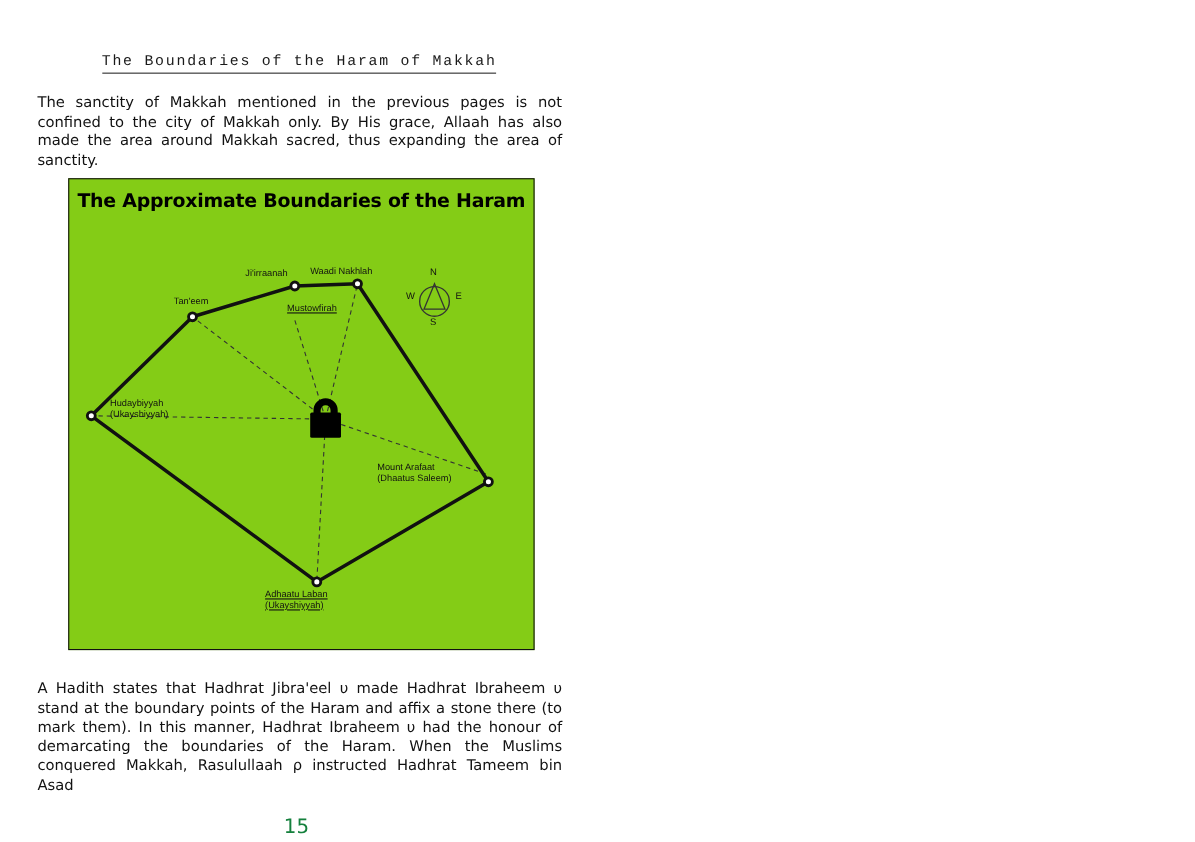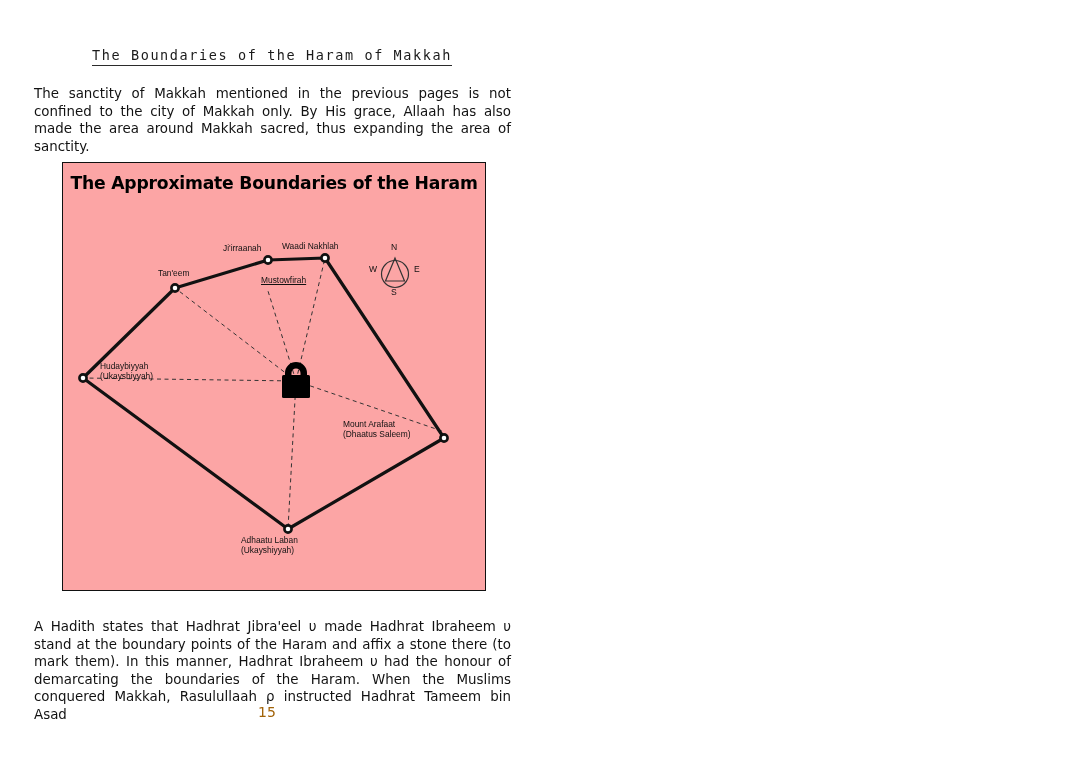--- a/index.html
+++ b/index.html
@@ -37,20 +37,21 @@
     text-align: center;
     font-family: "DejaVu Sans Mono", monospace;
     font-size: 13.5px;
     letter-spacing: 1.6px;
     color: #1a1a1a;
   }
   .chapter-title span.t {
     border-bottom: 1px solid #2b2b2b;
     padding-bottom: 2px;
     display: inline-block;
+    font-family: Liberation Mono, monospace;
   }
   .body-par {
     font-size: 13.4px;
     line-height: 17.6px;
     text-align: justify;
     color: #121212;
   }
   .intro-par {
     position: absolute;
     left: 34px;
@@ -58,34 +59,35 @@
     width: 477px;
   }
   .hadith-par {
     position: absolute;
     left: 34px;
     top: 618px;
     width: 477px;
   }
   .page-num {
     position: absolute;
-    font-size: 14px;
-    color: #a16207;
+    font-size: 18px;
+    color: #15803d;
+    margin-top: 37px;
   }
   .page-num-left  { left: 258px; top: 704px; }
 
   
   .figure {
     position: absolute;
     left: 62px;
     top: 162px;
     width: 424px;
     height: 429px;
     border: 1.6px solid #111;
-    background: #fca5a5;
+    background: #84cc16;
     box-sizing: border-box;
   }
   .figure-title {
     position: absolute;
     left: 0;
     top: 10px;
     width: 100%;
     text-align: center;
     font-size: 17.2px;
     font-weight: bold;
@@ -176,21 +178,21 @@
       <div class="maplabel" style="left:37px; top:198px;">
         <div>Hudaybiyyah</div>
         <div>(Ukayshiyyah)</div>
       </div>
 
       <div class="maplabel right" style="left:280px; top:256px; width:97px;">
         <div>Mount Arafaat</div>
         <div>(Dhaatus Saleem)</div>
       </div>
 
-      <div class="maplabel center" style="left:178px; top:372px; width:94px;">
+      <div class="maplabel center" style="left:178px; top:372px; width:94px;text-decoration:underline;">
         <div>Adhaatu Laban</div>
         <div>(Ukayshiyyah)</div>
       </div>
     </div>
 
     <div class="body-par hadith-par">A Hadith states that Hadhrat Jibra'eel υ made Hadhrat Ibraheem υ stand at the boundary points of the Haram and affix a stone there (to mark them). In this manner, Hadhrat Ibraheem υ had the honour of demarcating the boundaries of the Haram. When the Muslims conquered Makkah, Rasulullaah ρ instructed Hadhrat Tameem bin Asad</div>
 
     <div class="page-num page-num-left">15</div>
   </div>
 

